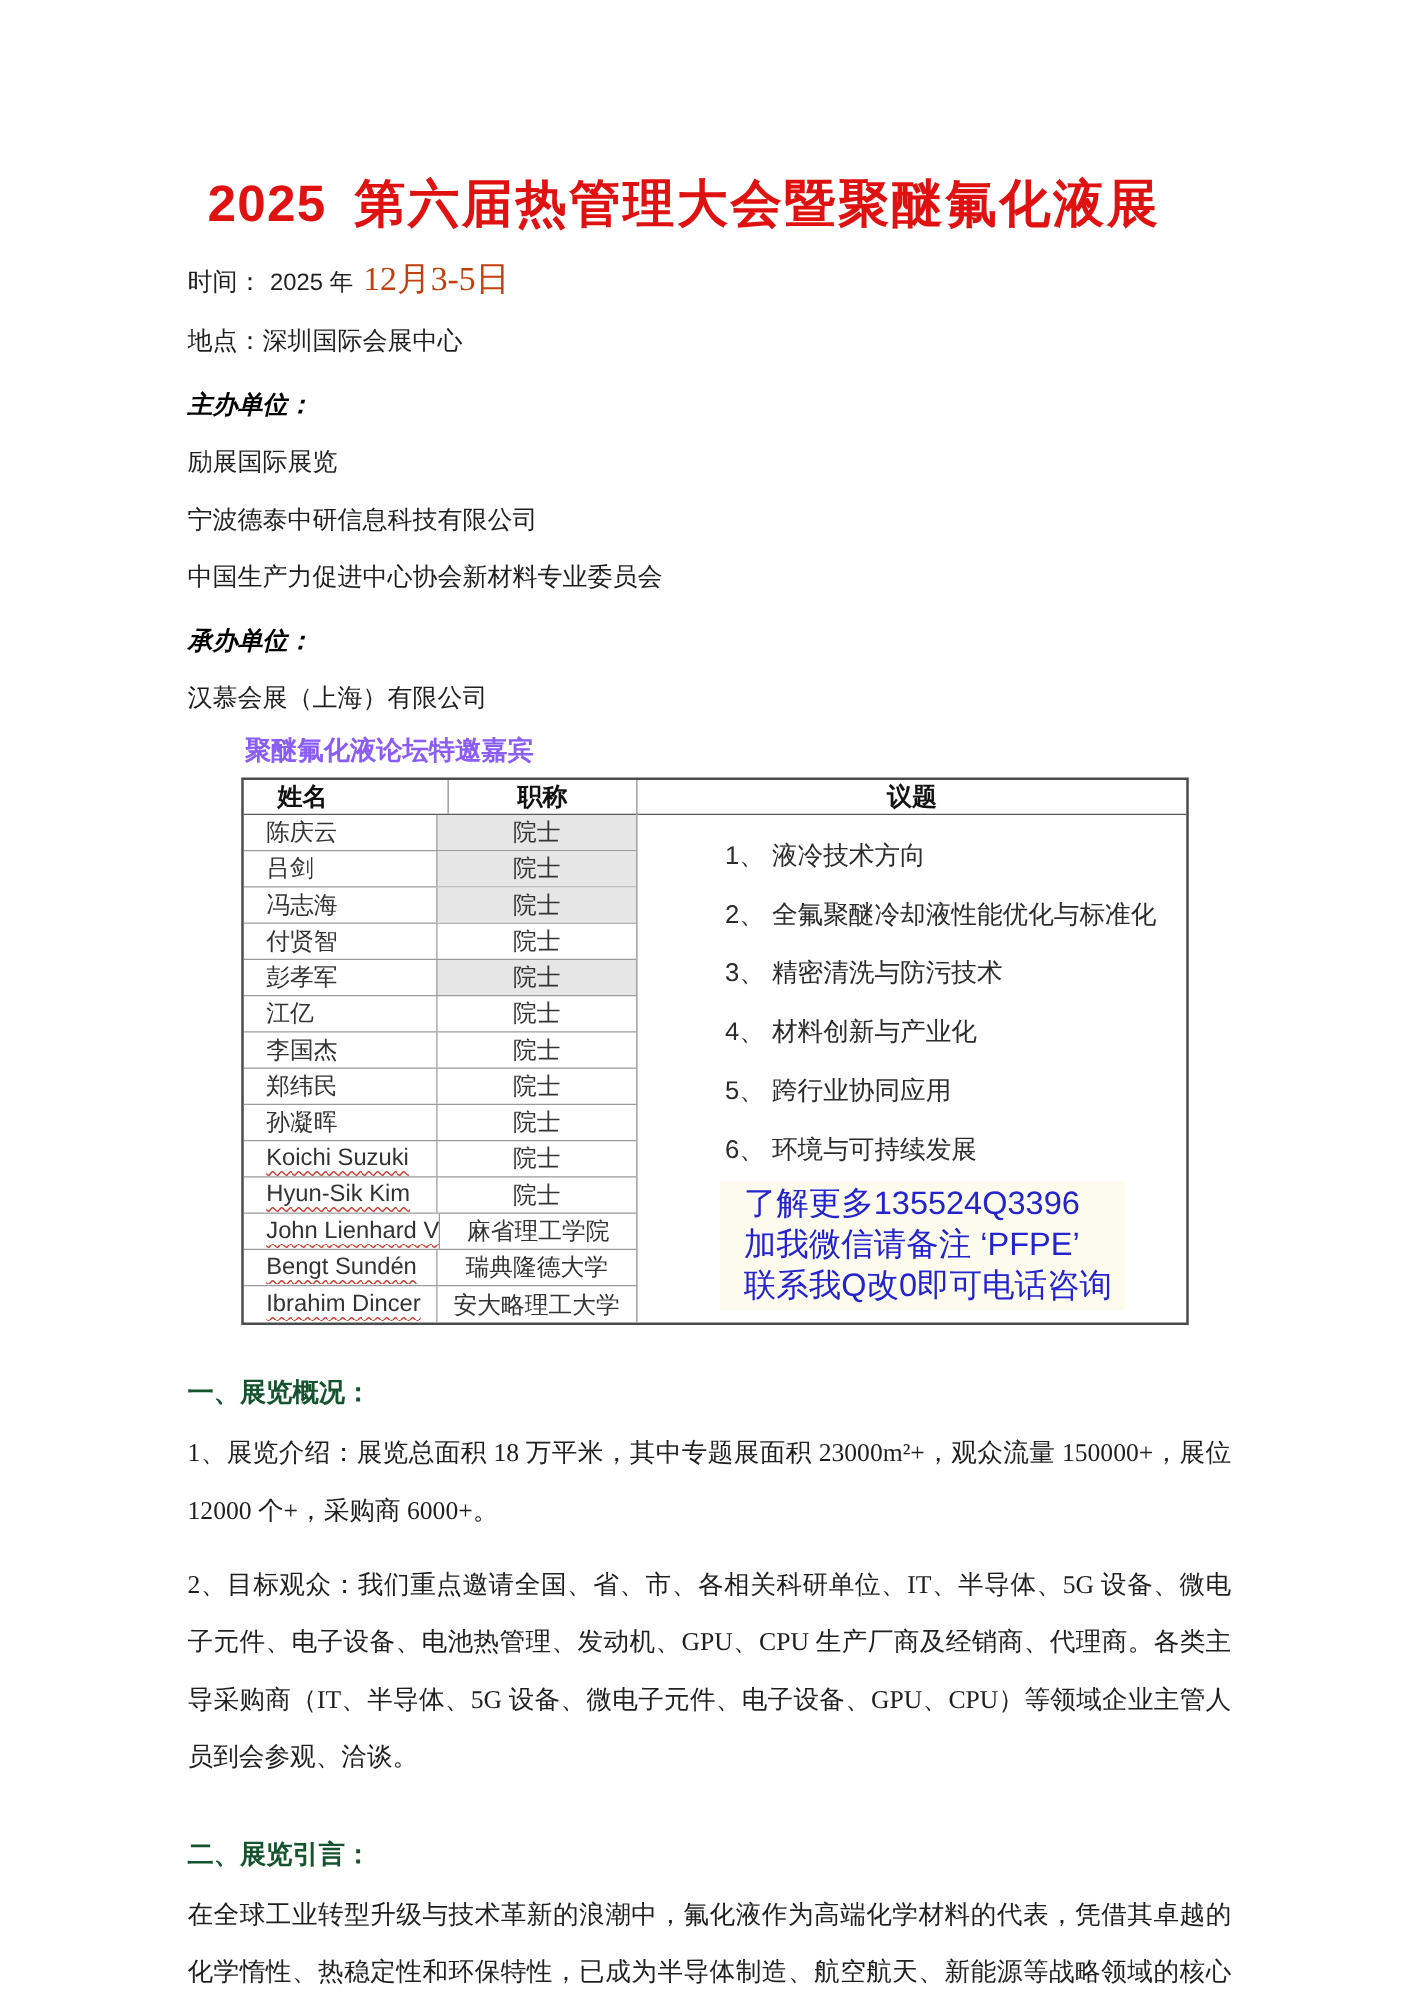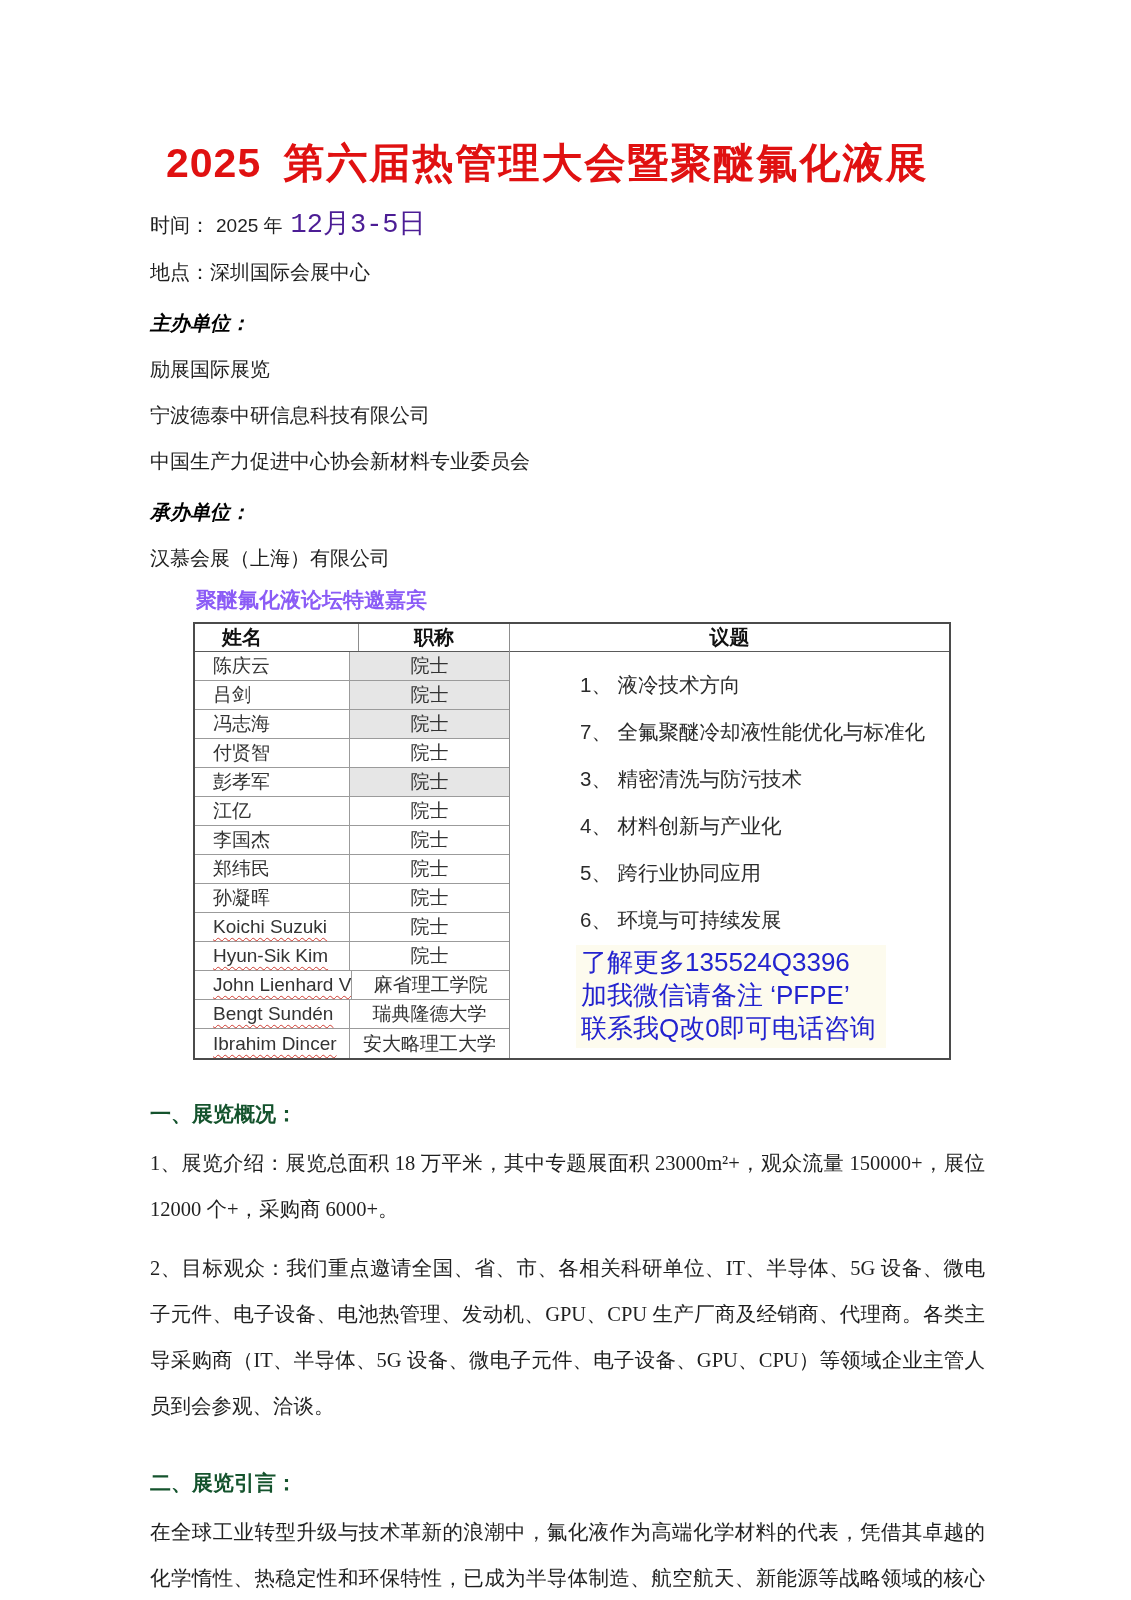--- a/index.html
+++ b/index.html
@@ -23,21 +23,21 @@
     white-space: nowrap;
     margin-left: 16px;
   }
   .doc-title .t-year { font-family: "Liberation Sans", sans-serif; letter-spacing: 1px; }
   .doc-title .t-cn { margin-left: 10px; }
 
   
   .meta-line { font-size: 20px; margin-top: 18px; color: #1f1f1f; }
   .time-line { margin-top: 16px; height: 36px; display: flex; align-items: baseline; }
   .time-line .t-num { font-family: "Liberation Sans", sans-serif; font-size: 19px; margin-left: 6px; }
-  .time-line .t-date { font-family: Liberation Mono, monospace; font-size: 27px; margin-left: 8px; color: #4c1d95; }
+  .time-line .t-date { font-family: Liberation Serif, serif; font-size: 27px; margin-left: 8px; color: #c2410c; }
   .meta-bold {
     font-family: "Liberation Sans", sans-serif;
     font-weight: 700; font-size: 20px; color: #000;
     margin-top: 24px;
     font-style: italic;
   }
   .host-line { font-size: 20px; margin-top: 19px; color: #1f1f1f; }
 
   
   .table-zone { margin-left: 43px; margin-top: 14px; width: 758px; }
@@ -74,21 +74,21 @@
   .gright { flex: 1; border-left: 1px solid #8d8d8d; display: flex; flex-direction: column; }
   .gright .ghead { justify-content: center; }
   .topics { padding: 9px 0 0 70px; font-size: 20.5px; color: #2b2b2b; }
   .topic { line-height: 47px; white-space: nowrap; }
   .contact {
     margin: 2px 0 0 66px;
     color: #2323cf;
     font-size: 26px; line-height: 33px; font-weight: 500;
     background: #fdfbee;
     width: fit-content;
-    padding: 1px 10px 3px 5px;
+    padding: 1px 10px 3px 19px;
     white-space: nowrap;
   }
 
   
   .sect-head {
     color: #14532d; font-weight: 700; font-size: 21px;
     font-family: "Liberation Sans", sans-serif;
     margin-top: 40px;
   }
   .para {
@@ -189,21 +189,21 @@
               <div class="c-name"><span class="wavy">Ibrahim Dincer</span></div>
               <div class="c-title">安大略理工大学</div>
             </div>
           </div>
       </div>
 
       <div class="gright">
         <div class="ghead">议题</div>
         <div class="topics">
           <div class="topic">1、 液冷技术方向</div>
-          <div class="topic">7、 全氟聚醚冷却液性能优化与标准化</div>
+          <div class="topic">2、 全氟聚醚冷却液性能优化与标准化</div>
           <div class="topic">3、 精密清洗与防污技术</div>
           <div class="topic">4、 材料创新与产业化</div>
           <div class="topic">5、 跨行业协同应用</div>
           <div class="topic">6、 环境与可持续发展</div>
         </div>
         <div class="contact">
           <div>了解更多135524Q3396</div>
           <div>加我微信请备注 ‘PFPE’</div>
           <div>联系我Q改0即可电话咨询</div>
         </div>

